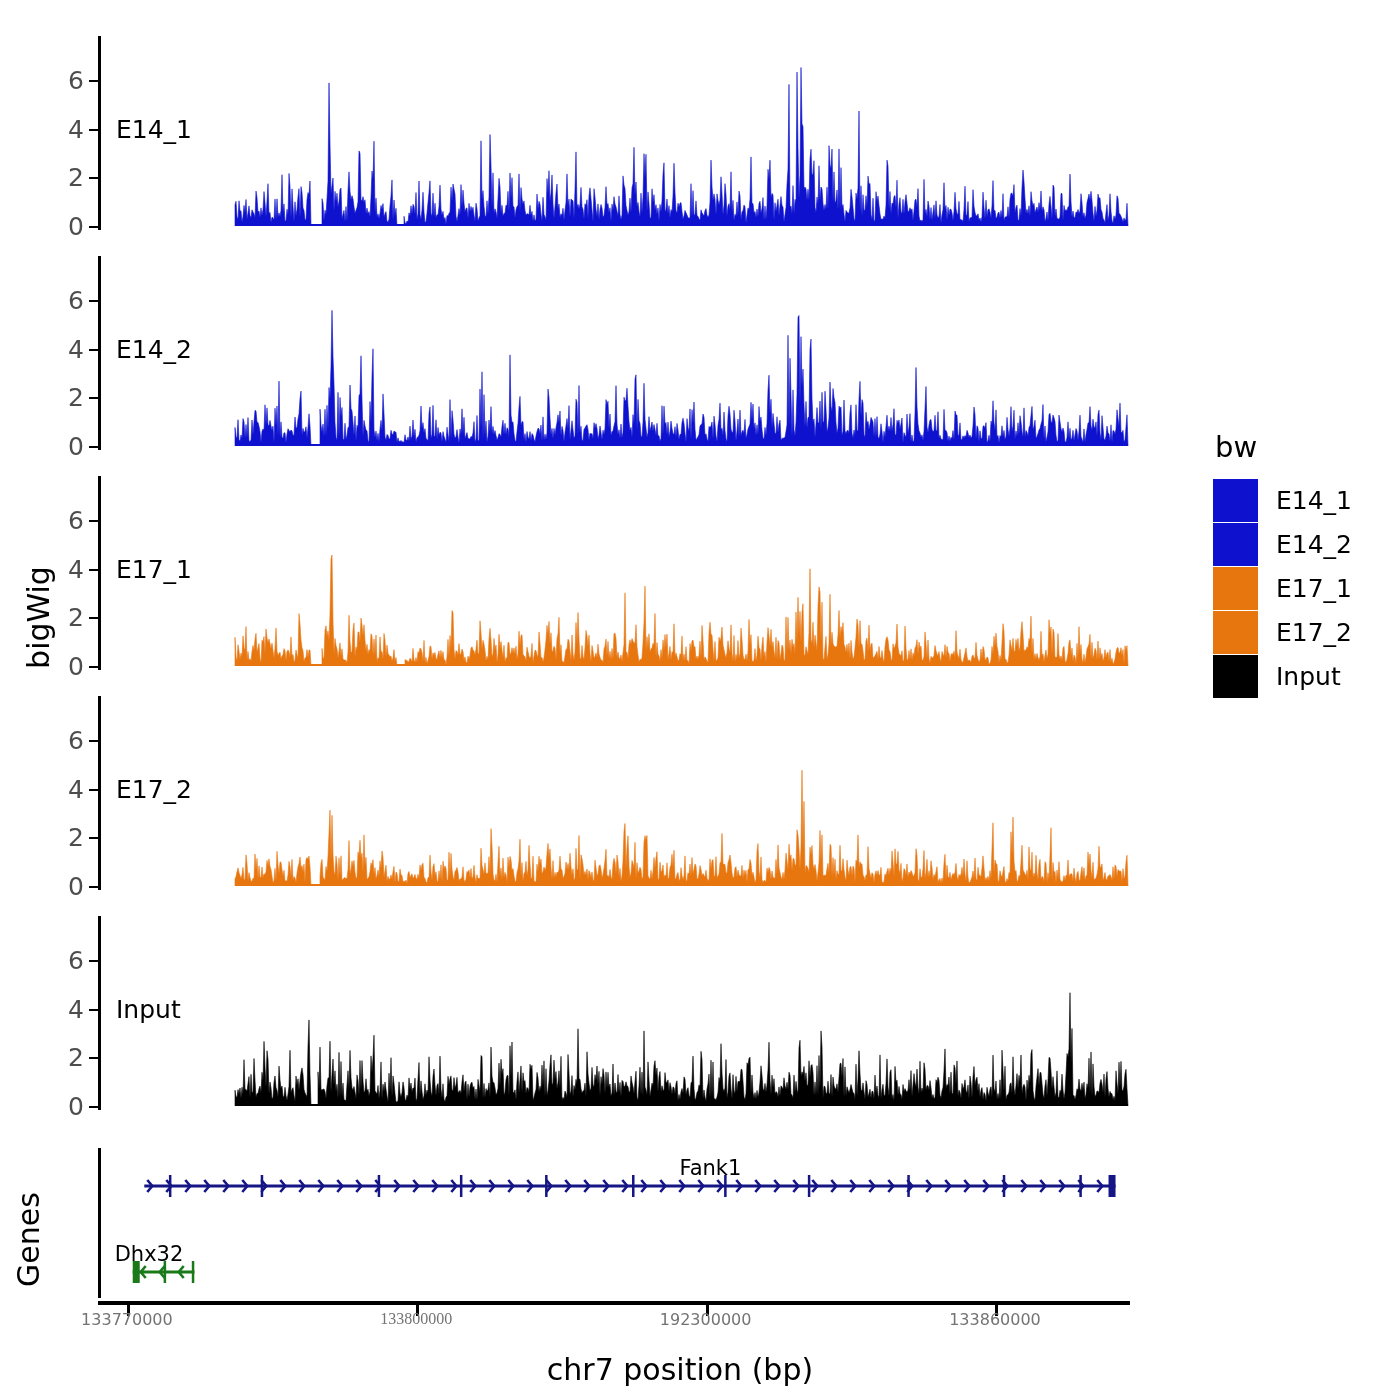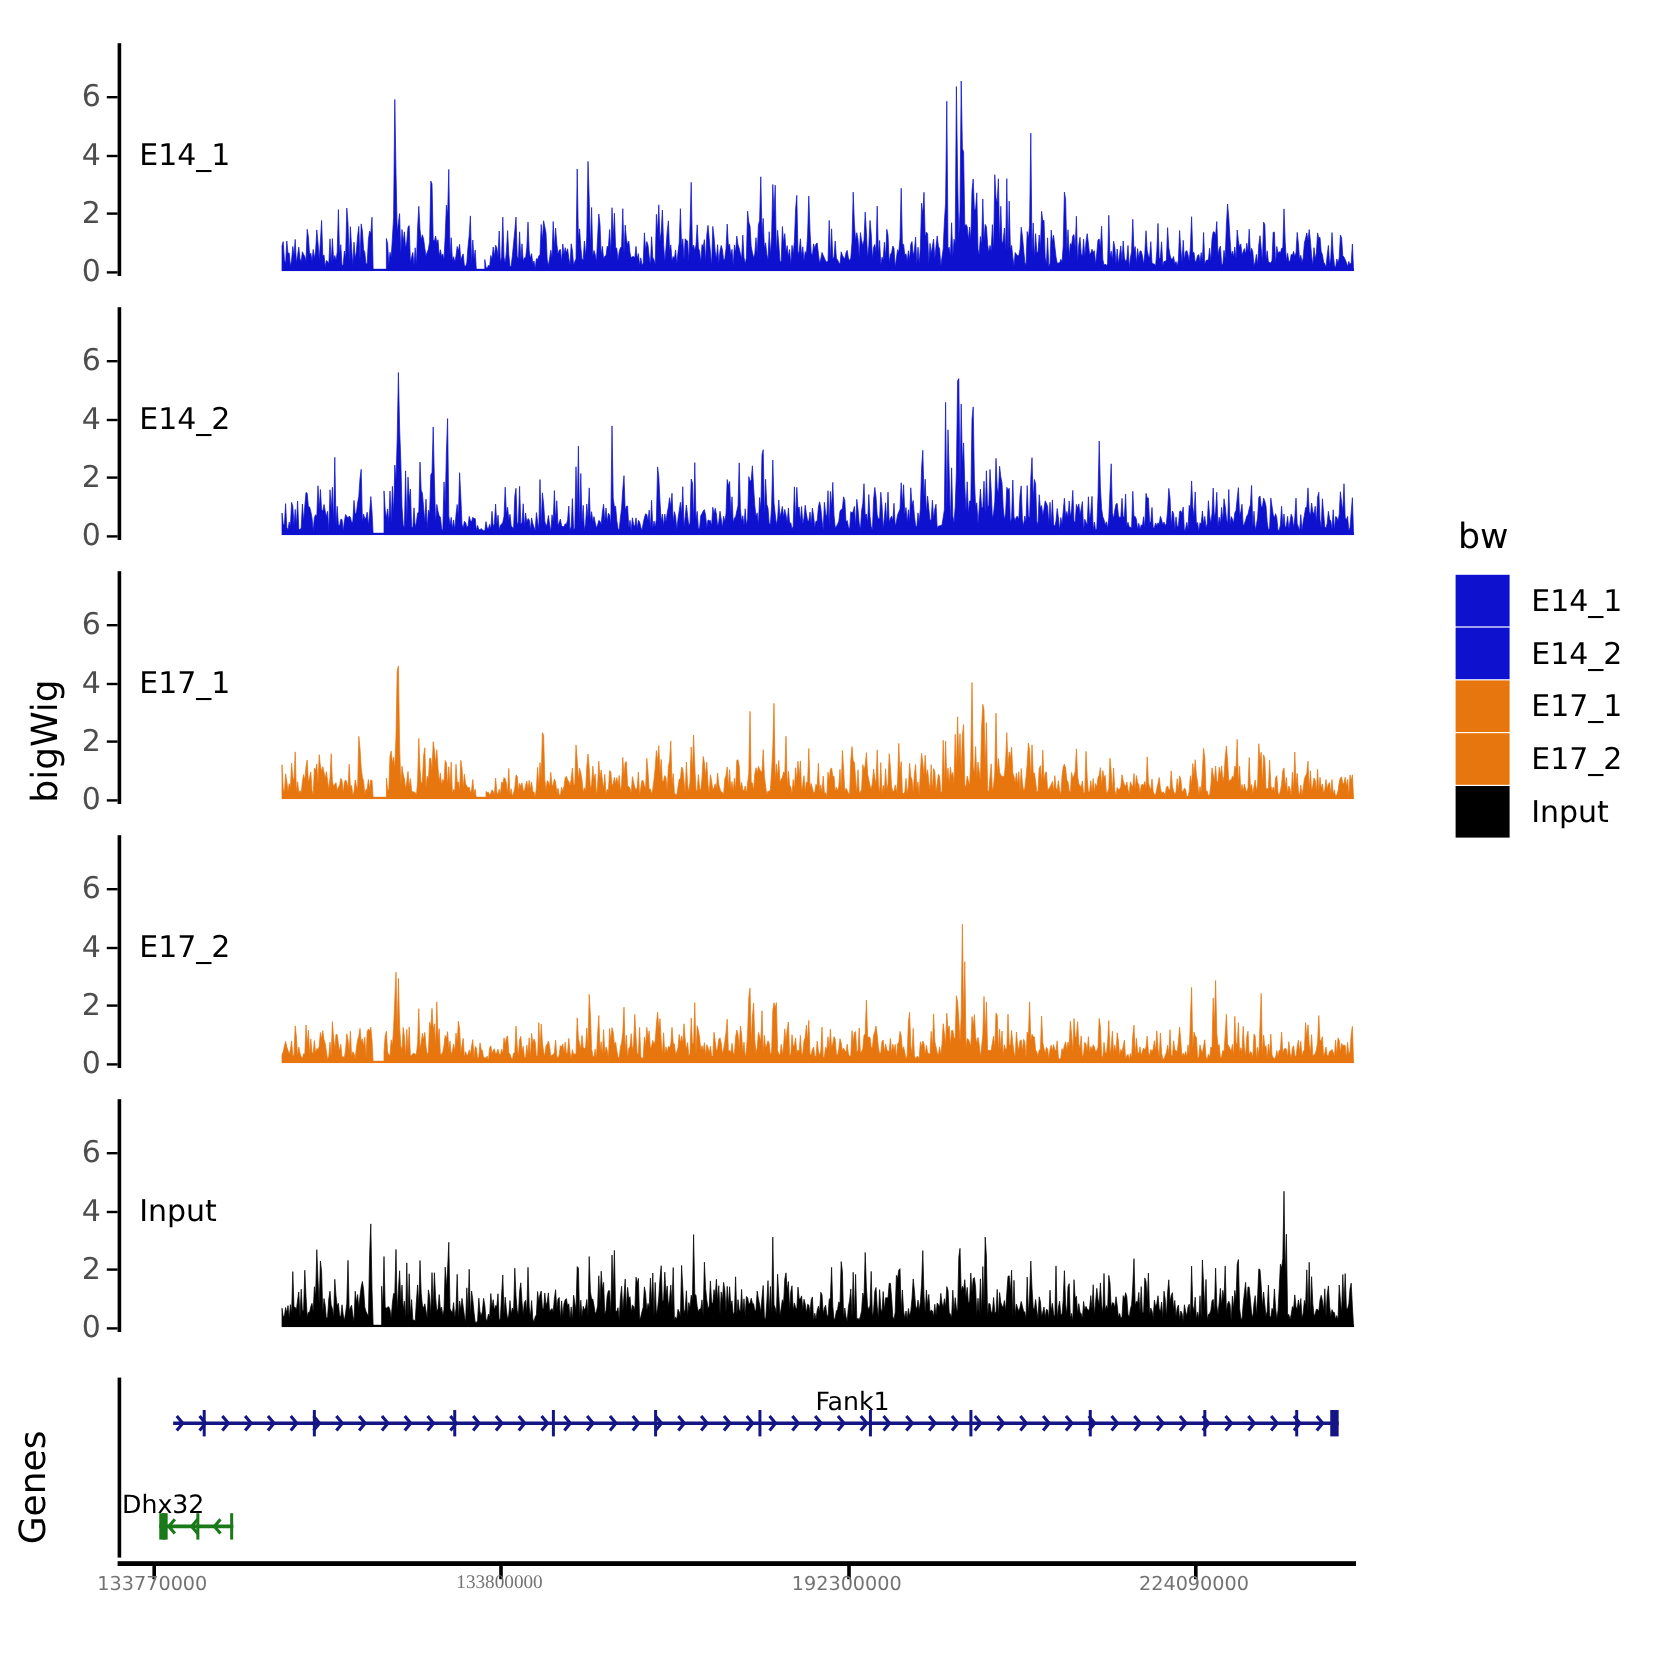--- a/index.html
+++ b/index.html
@@ -59,20 +59,21 @@
     transform:translateX(-50%);white-space:nowrap;
   }
 </style>
 </head>
 <body>
 
 <div id="root">
 
   <div class="axis-title" id="bigwig-title">bigWig</div>
   <div class="axis-title" id="genes-title">Genes</div>
+  <div class="axis-title" id="xaxis-title">chr7 position (bp)</div>
 
   <div id="panels">
       <div class="panel" style="top: 36px; width: 1032px; height: 194px;">
         <div class="vaxis" style="height: 194px;"></div>
         <div class="ytick" style="top: 190px;"></div>
         <div class="ylab" style="top: 190px;">0</div>
         <div class="ytick" style="top: 141.282px;"></div>
         <div class="ylab" style="top: 141.282px;">2</div>
         <div class="ytick" style="top: 92.5641px;"></div>
         <div class="ylab" style="top: 92.5641px;">4</div>
@@ -162,21 +163,21 @@
 
   <div id="xaxis-line"></div>
   <div id="xticks">
       <div class="xtick" style="left: 126.935px;"></div>
       <div class="xlab" style="left: 126.935px;">133770000</div>
       <div class="xtick" style="left: 416.28px;"></div>
       <div class="xlab" style="left: 416.28px; font-family: Liberation Serif, serif;">133800000</div>
       <div class="xtick" style="left: 705.626px;"></div>
       <div class="xlab" style="left: 705.626px;">192300000</div>
       <div class="xtick" style="left: 994.972px;"></div>
-      <div class="xlab" style="left: 994.972px;">224090000</div>
+      <div class="xlab" style="left: 994.972px;">133860000</div>
     </div>
 
   <div id="gene-panel" style="width: 1032px; height: 150px;">
       <div class="vaxis" style="height: 150px;"></div>
       <svg width="1032" height="150" style="position: absolute; left: 0px; top: 0px;">
         <line x1="46.295327102803725" y1="38" x2="1017.532710280374" y2="38" stroke="#151585" stroke-width="3"></line>
         <path d="M 49.295327102803725 32 L 54.295327102803725 38 L 49.295327102803725 44" fill="none" stroke="#151585" stroke-width="2.6"></path>
         <path d="M 68.29532710280372 32 L 73.29532710280372 38 L 68.29532710280372 44" fill="none" stroke="#151585" stroke-width="2.6"></path>
         <path d="M 87.29532710280372 32 L 92.29532710280372 38 L 87.29532710280372 44" fill="none" stroke="#151585" stroke-width="2.6"></path>
         <path d="M 106.29532710280372 32 L 111.29532710280372 38 L 106.29532710280372 44" fill="none" stroke="#151585" stroke-width="2.6"></path>
@@ -242,21 +243,21 @@
         <line x1="34.721495327102815" y1="124" x2="96.4485981308411" y2="124" stroke="#1A7A1A" stroke-width="3"></line>
         <path d="M 47.721495327102815 118 L 42.721495327102815 124 L 47.721495327102815 130" fill="none" stroke="#1A7A1A" stroke-width="2.6"></path>
         <path d="M 66.72149532710282 118 L 61.721495327102815 124 L 66.72149532710282 130" fill="none" stroke="#1A7A1A" stroke-width="2.6"></path>
         <path d="M 85.72149532710282 118 L 80.72149532710282 124 L 85.72149532710282 130" fill="none" stroke="#1A7A1A" stroke-width="2.6"></path>
         <rect x="37.31339658911653" y="113" width="2.5" height="22" fill="#1A7A1A"></rect>
         <rect x="65.63464537268487" y="113" width="2.5" height="22" fill="#1A7A1A"></rect>
         <rect x="93.801599555635" y="113" width="2.5" height="22" fill="#1A7A1A"></rect>
         <rect x="34.721495327102815" y="113" width="7" height="22" fill="#1A7A1A"></rect>
       </svg>
       <div class="gene-name" style="left: 612.449px; top: 8px;">Fank1</div>
-      <div class="gene-name" style="left: 38px; top: 94px;">Dhx32</div>
+      <div class="gene-name" style="left: 51px; top: 94px;">Dhx32</div>
     </div>
 
   <div id="legend">
     <div id="legend-title">bw</div>
     <div id="legend-items">
         <div class="legend-row">
           <div class="legend-swatch" style="background: rgb(14, 18, 207);"></div>
           <div class="legend-label">E14_1</div>
         </div>
         <div class="legend-row">

